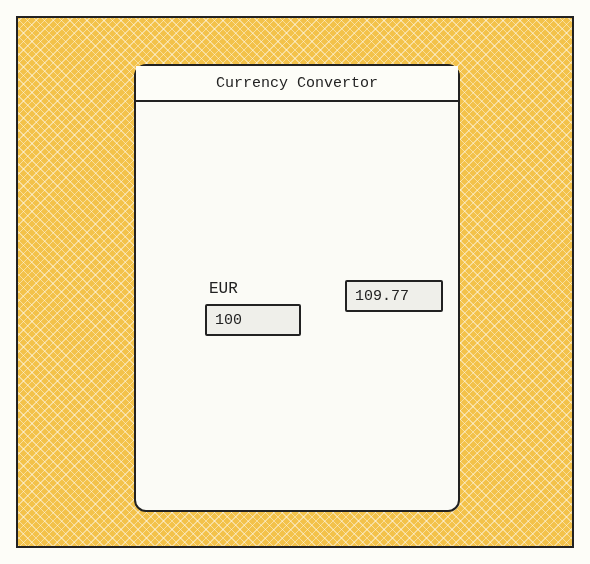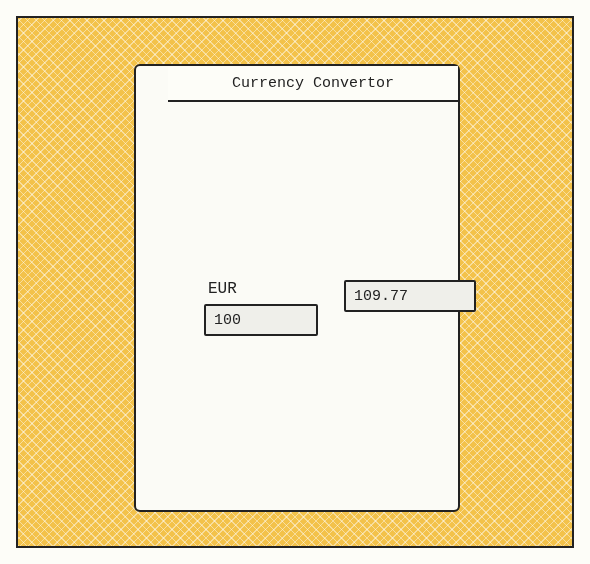--- a/index.html
+++ b/index.html
@@ -23,63 +23,63 @@
       repeating-linear-gradient(-45deg, rgba(255,255,255,0.45) 0, rgba(255,255,255,0.45) 1px, transparent 1px, transparent 6px);
   }
   .window {
     position: absolute;
     left: 116px;
     top: 46px;
     width: 326px;
     height: 448px;
     background: #fbfbf6;
     border: 2px solid #222;
-    border-radius: 6px;
-    padding-left: 32px;
+    border-radius: 12px;
   }
   .titlebar {
     position: relative;
     height: 36px;
     border-bottom: 2px solid #222;
     display: flex;
     align-items: center;
     justify-content: center;
     font-size: 15px;
     color: #222;
     background: #fdfdf8;
   }
   .content {
     position: relative;
     width: 100%;
     height: calc(100% - 36px);
   }
   .field-group {
     position: absolute;
     width: 120px;
+    margin-left: 33px;
   }
   .field-group.left { left: 36px; top: 178px; }
   .field-group.right { left: 176px; top: 178px; }
   .field-label {
     font-size: 16px;
     color: #222;
     margin: 0 0 6px 4px;
   }
   .field-input {
-    width: 114px;
+    width: 96px;
     height: 32px;
     font-family: inherit;
     font-size: 15px;
     color: #222;
     padding: 4px 8px;
     background: #efefea;
     border: 2px solid #222;
     border-radius: 2px;
     outline: none;
   }
-  .field-group.right .field-input { width: 132px; }
+  .field-group.right .field-input { width: 98px; }
 </style>
 </head>
 <body>
 
 <div class="outer-frame">
   <div class="window">
     <div class="titlebar">
       <span>Currency Convertor</span>
     </div>
     <div class="content">

